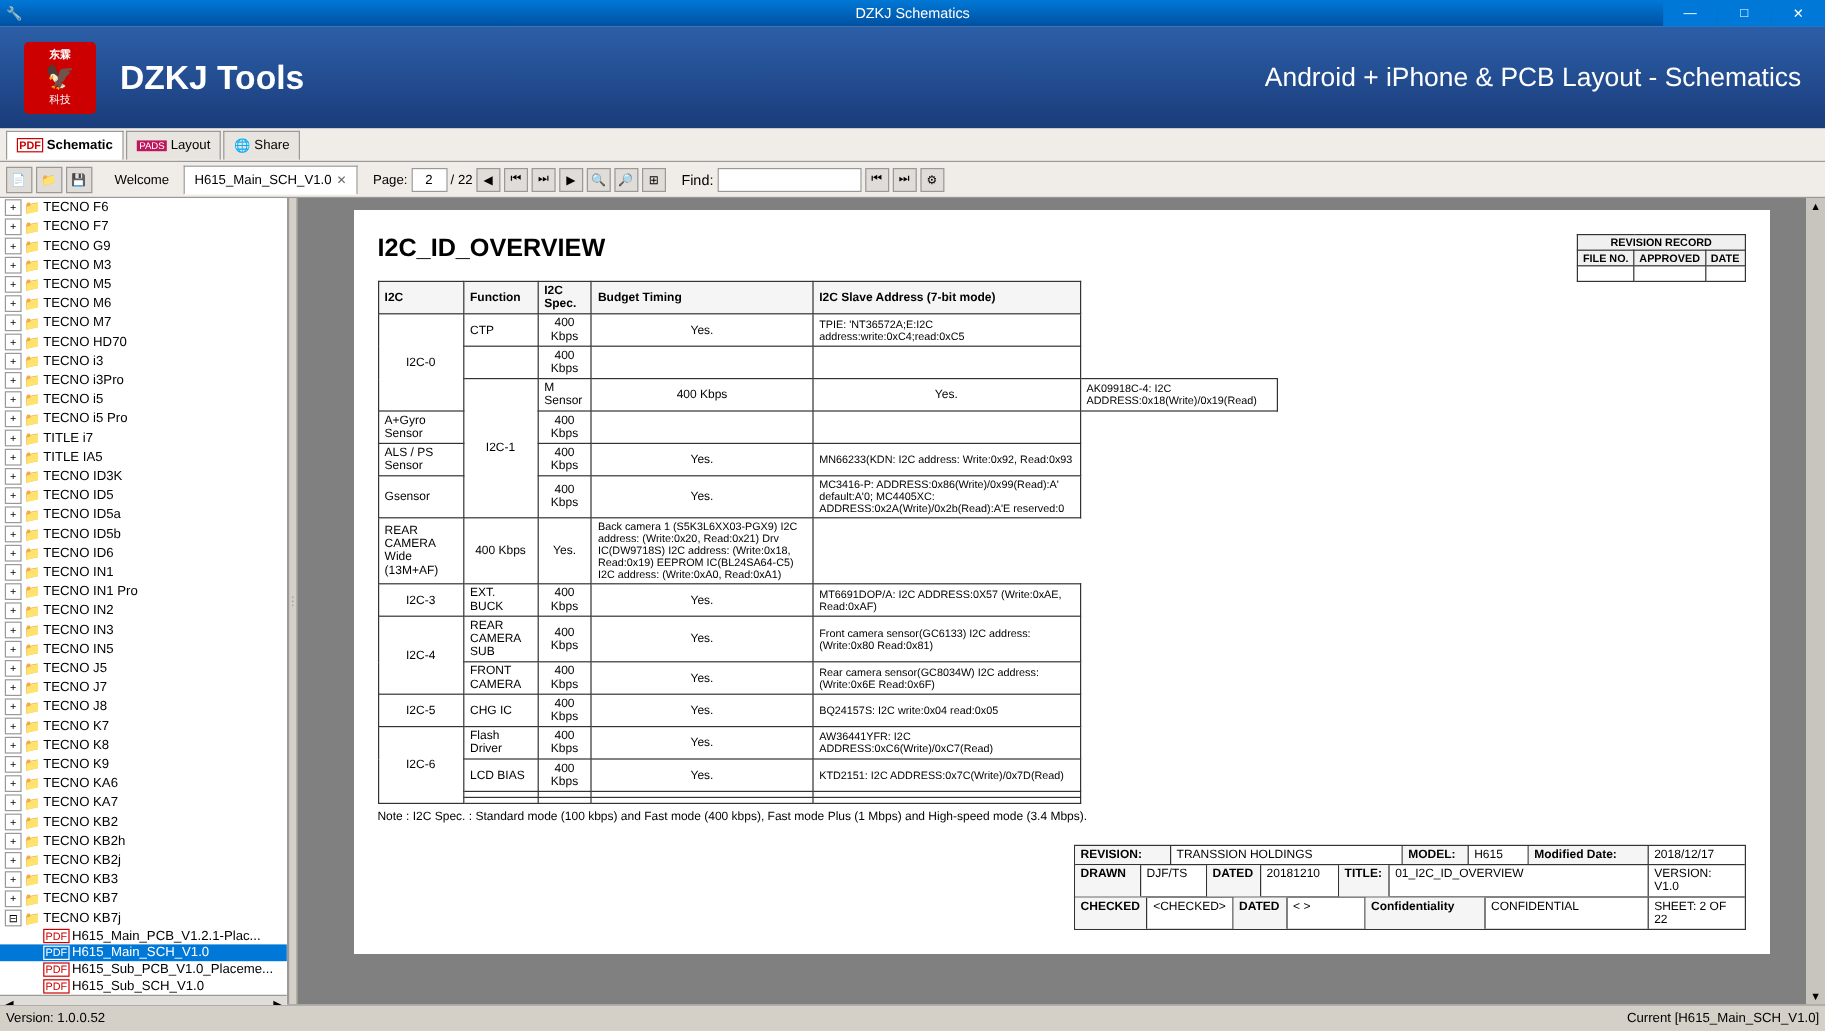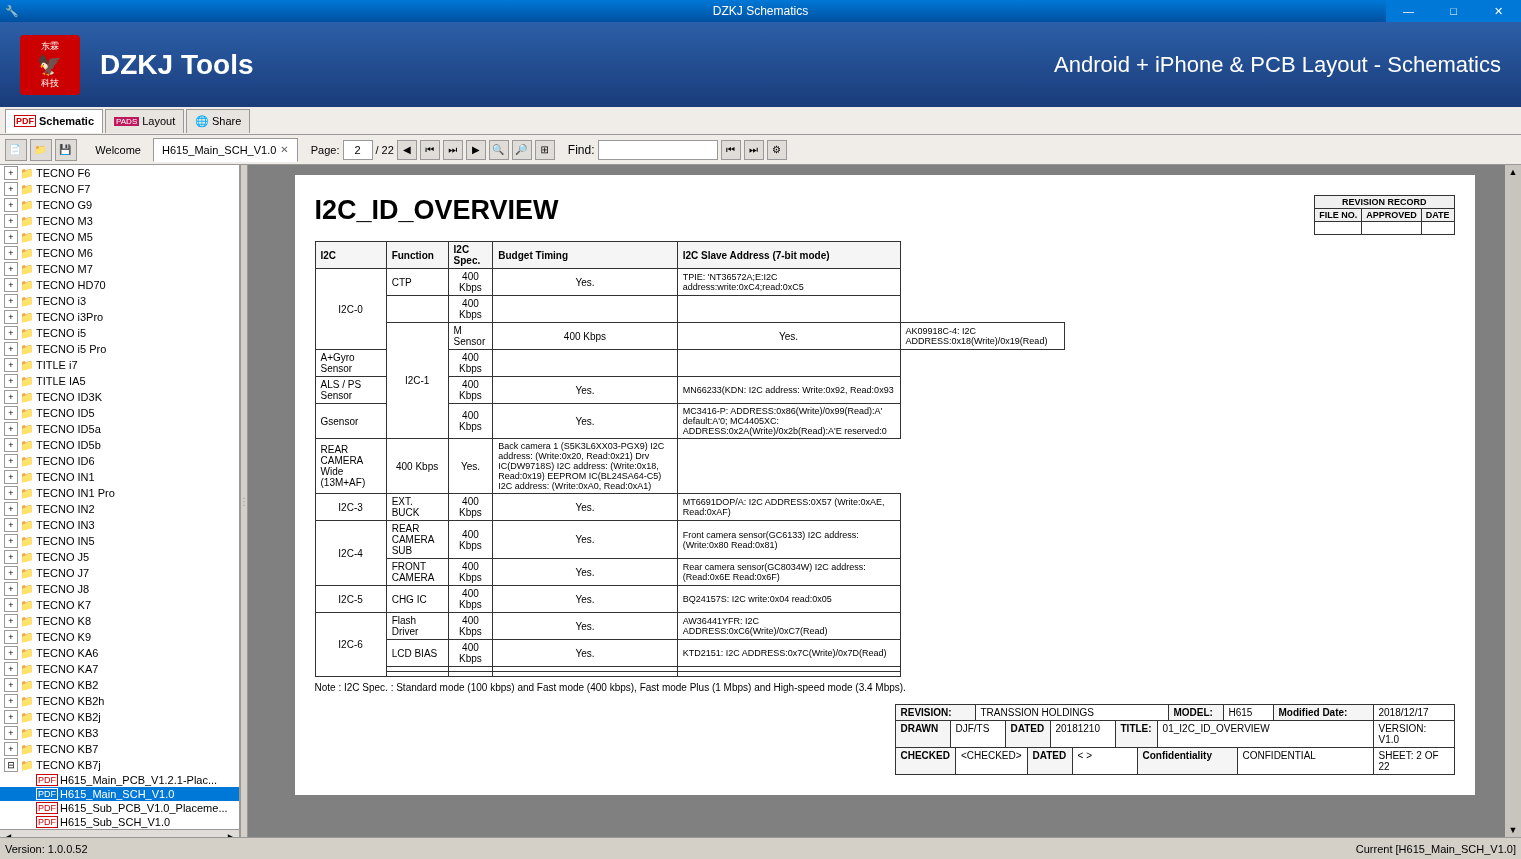--- a/index.html
+++ b/index.html
@@ -52,21 +52,21 @@
       background: #cc0000;
       width: 60px;
       height: 60px;
       display: flex;
       flex-direction: column;
       align-items: center;
       justify-content: center;
       border-radius: 4px;
       position: relative;
     }
-    #logo-box .logo-top { color: white; font-size: 9px; font-weight: normal; }
+    #logo-box .logo-top { color: white; font-size: 9px; font-weight: bold; }
     #logo-box .logo-bottom { color: white; font-size: 9px; }
     #header-title { color: white; font-size: 28px; font-weight: bold; margin-left: 10px; }
     #header-subtitle { color: white; font-size: 22px; margin-left: auto; }
 
     
     #toolbar {
       background: #f0ede8;
       border-bottom: 1px solid #999;
       height: 28px;
       display: flex;
@@ -233,21 +233,21 @@
       background: white;
       margin: 10px auto;
       width: 1180px;
       min-height: 620px;
       position: relative;
       padding: 20px;
     }
 
     
     .page-title-text {
-      font-size: 27px;
+      font-size: 21px;
       font-weight: bold;
       font-family: Arial, sans-serif;
       margin-bottom: 15px;
     }
 
     
     .schema-table {
       border-collapse: collapse;
       width: 750px;
       font-size: 10px;
@@ -730,21 +730,21 @@
               <td class="group-cell" rowspan="2" style="text-align: center; vertical-align: middle;">I2C-4</td>
               <td>REAR CAMERA SUB</td>
               <td class="center">400 Kbps</td>
               <td class="center">Yes.</td>
               <td style="font-size: 9px;">Front camera sensor(GC6133) I2C address:  (Write:0x80 Read:0x81)</td>
             </tr>
             <tr>
               <td>FRONT CAMERA</td>
               <td class="center">400 Kbps</td>
               <td class="center">Yes.</td>
-              <td style="font-size: 9px;">Rear camera sensor(GC8034W) I2C address:  (Read:0x6E Read:0x6F)</td>
+              <td style="font-size: 9px;">Rear camera sensor(GC8034W) I2C address:  (Write:0x6E Read:0x6F)</td>
             </tr>
             <tr>
               <td class="group-cell" rowspan="1" style="text-align: center; vertical-align: middle;">I2C-5</td>
               <td>CHG IC</td>
               <td class="center">400 Kbps</td>
               <td class="center">Yes.</td>
               <td style="font-size: 9px;">BQ24157S: I2C  write:0x04 read:0x05</td>
             </tr>
             <tr>
               <td class="group-cell" rowspan="4" style="text-align: center; vertical-align: middle;">I2C-6</td>

